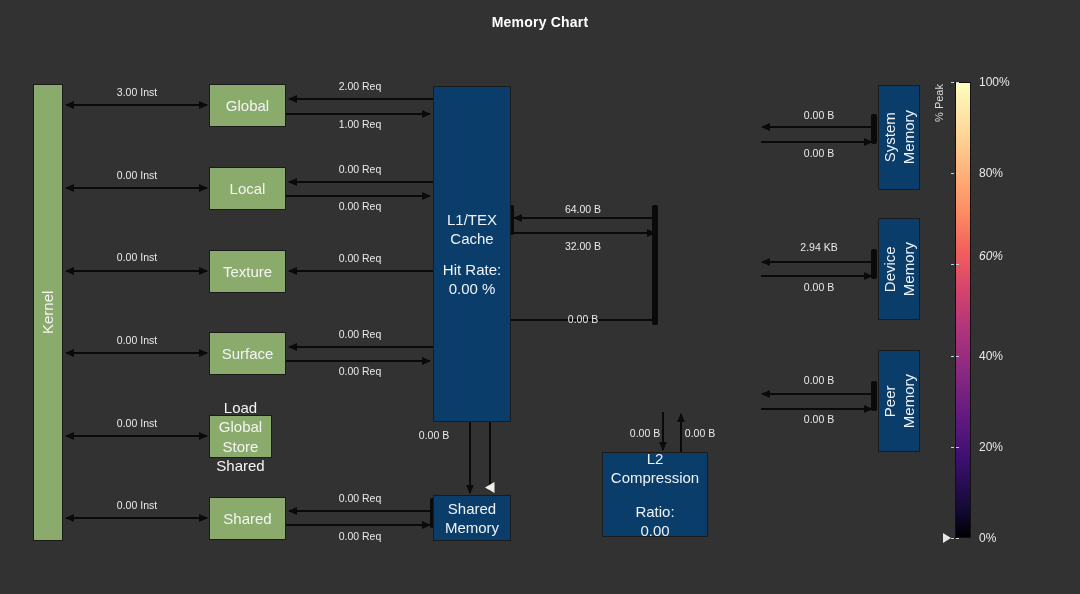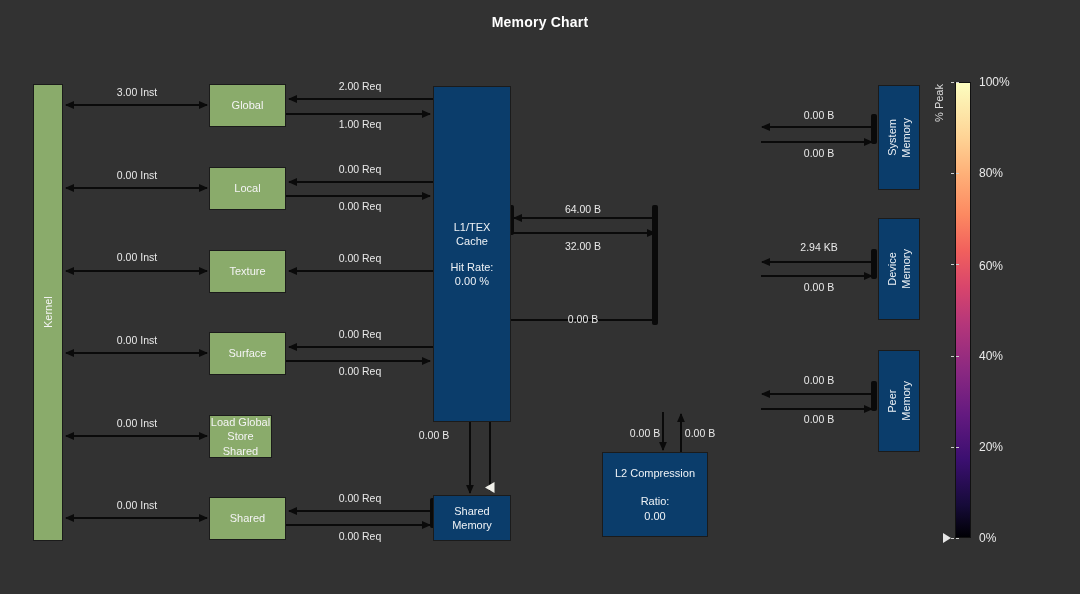--- a/index.html
+++ b/index.html
@@ -24,21 +24,21 @@
     letter-spacing:.2px;
   }
 
   .node{
     position:absolute;
     box-sizing:border-box;
     display:flex;
     align-items:center;
     justify-content:center;
     text-align:center;
-    font-size:11px;
+    font-size:15px;
     line-height:1.28;
     color:#f2f2f2;
     border:1px solid #1b1b1b;
   }
   .green{ background:#8aab6b; color:#f4f4f4; }
   .blue{  background:#0b3d6b; color:#eef2f6; }
 
   .vert{
     writing-mode:vertical-rl;
     transform:rotate(180deg);
@@ -351,21 +351,21 @@
 
     <div class="cb-tick" style="top:0px;"></div>
     <div class="cb-tick" style="top:91px;"></div>
     <div class="cb-tick" style="top:182px;"></div>
     <div class="cb-tick" style="top:274px;"></div>
     <div class="cb-tick" style="top:365px;"></div>
     <div class="cb-tick" style="top:456px;"></div>
 
     <div class="cb-lab" style="top:0px;">100%</div>
     <div class="cb-lab" style="top:91px;">80%</div>
-    <div class="cb-lab" style="top:184px;">60%</div>
+    <div class="cb-lab" style="top:174px;font-style:italic;">60%</div>
     <div class="cb-lab" style="top:274px;">40%</div>
     <div class="cb-lab" style="top:365px;">20%</div>
     <div class="cb-lab" style="top:456px;">0%</div>
 
     <div class="cb-marker" style="top:456px;"></div>
   </div>
 
 </div>
 
 </body></html>

